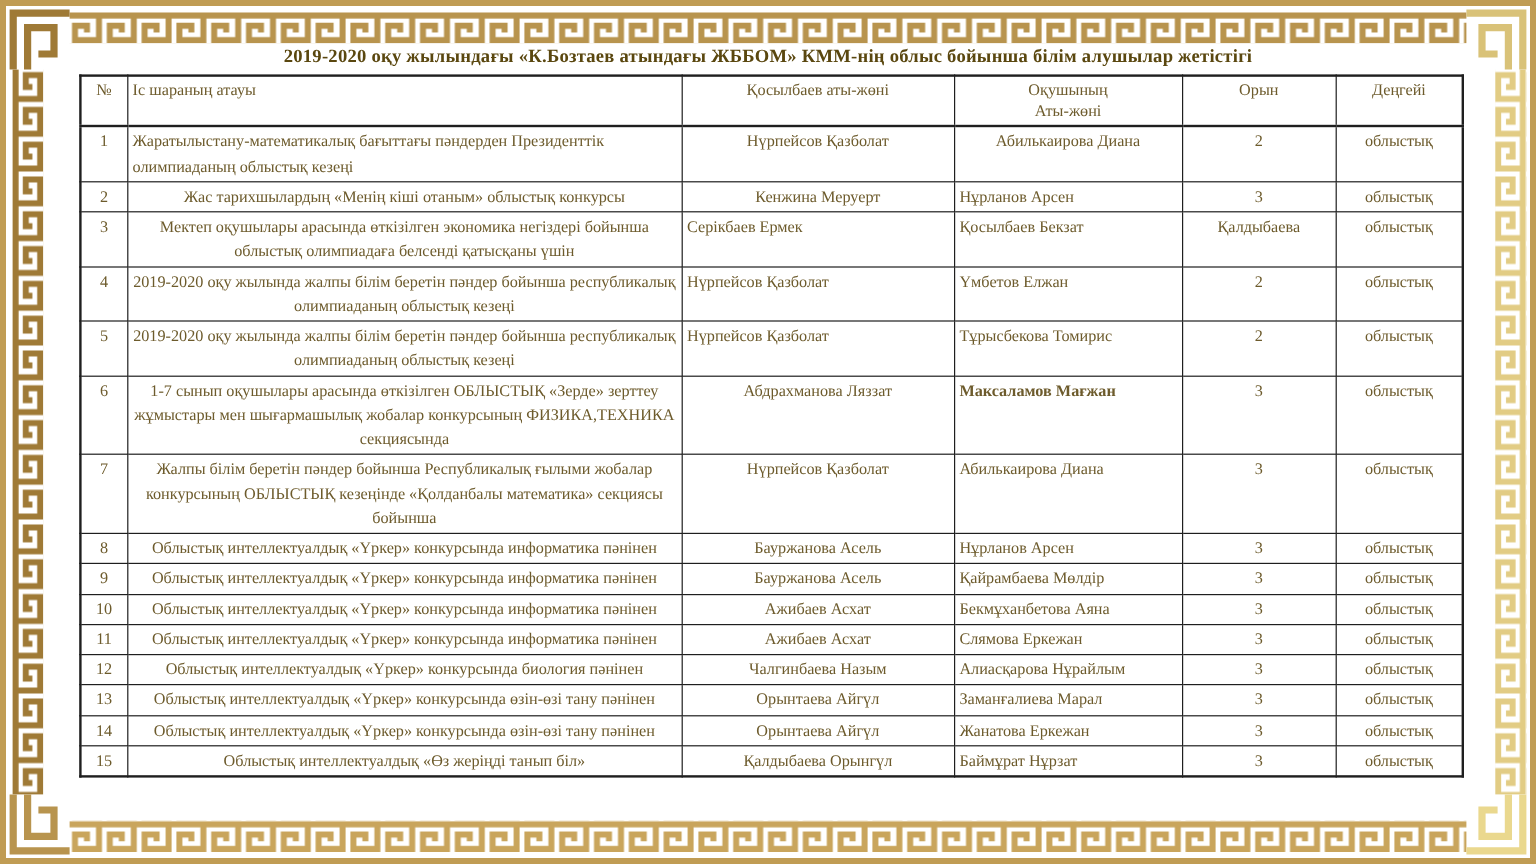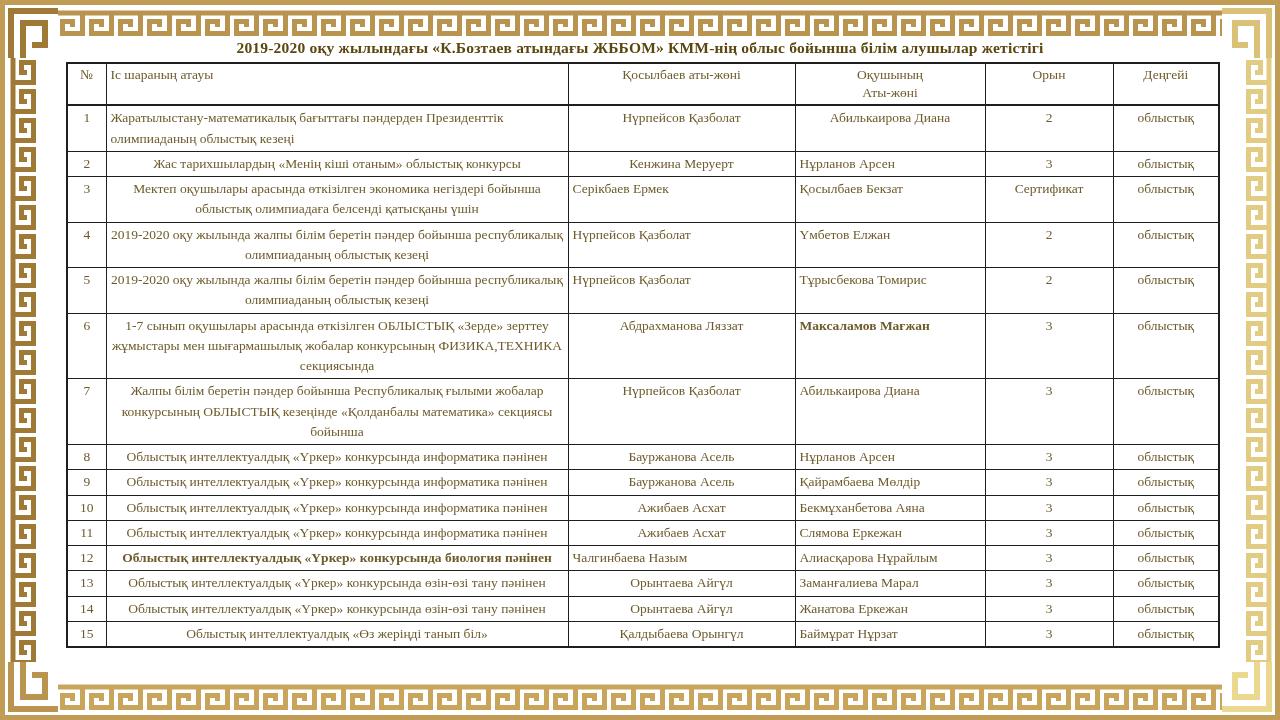--- a/index.html
+++ b/index.html
@@ -136,21 +136,21 @@
           <td class="c-teacher" style="text-align: center;">Кенжина Меруерт</td>
           <td class="c-student" style="text-align: left;">Нұрланов  Арсен</td>
           <td class="c-place" style="text-align: center;">3</td>
           <td class="c-level" style="text-align: center;">облыстық</td>
         </tr>
         <tr>
           <td class="c-num" style="text-align: center;">3</td>
           <td class="c-event" style="text-align: center;">Мектеп  оқушылары арасында өткізілген  экономика  негіздері  бойынша облыстық  олимпиадаға  белсенді  қатысқаны  үшін</td>
           <td class="c-teacher" style="text-align: left;">Серікбаев Ермек</td>
           <td class="c-student" style="text-align: left;">Қосылбаев Бекзат</td>
-          <td class="c-place" style="text-align: center;">Сертификат</td>
+          <td class="c-place" style="text-align: center;">Қалдыбаева</td>
           <td class="c-level" style="text-align: center;">облыстық</td>
         </tr>
         <tr>
           <td class="c-num" style="text-align: center;">4</td>
           <td class="c-event" style="text-align: center;">2019-2020 оқу  жылында  жалпы  білім  беретін  пәндер  бойынша республикалық  олимпиаданың  облыстық  кезеңі</td>
           <td class="c-teacher" style="text-align: left;">Нүрпейсов  Қазболат</td>
           <td class="c-student" style="text-align: left;">Үмбетов  Елжан</td>
           <td class="c-place" style="text-align: center;">2</td>
           <td class="c-level" style="text-align: center;">облыстық</td>
         </tr>
@@ -205,22 +205,22 @@
         <tr>
           <td class="c-num" style="text-align: center;">11</td>
           <td class="c-event" style="text-align: center;">Облыстық  интеллектуалдық  «Үркер»  конкурсында  информатика  пәнінен</td>
           <td class="c-teacher" style="text-align: center;">Ажибаев  Асхат</td>
           <td class="c-student" style="text-align: left;">Слямова  Еркежан</td>
           <td class="c-place" style="text-align: center;">3</td>
           <td class="c-level" style="text-align: center;">облыстық</td>
         </tr>
         <tr>
           <td class="c-num" style="text-align: center;">12</td>
-          <td class="c-event" style="text-align: center; font-weight: bold;">Облыстық  интеллектуалдық  «Үркер»  конкурсында  биология  пәнінен</td>
-          <td class="c-teacher" style="text-align: left; margin-left: 16px;">Чалгинбаева  Назым</td>
+          <td class="c-event" style="text-align: center;">Облыстық  интеллектуалдық  «Үркер»  конкурсында  биология  пәнінен</td>
+          <td class="c-teacher" style="text-align: center; margin-left: 16px;">Чалгинбаева  Назым</td>
           <td class="c-student" style="text-align: left;">Алиасқарова  Нұрайлым</td>
           <td class="c-place" style="text-align: center;">3</td>
           <td class="c-level" style="text-align: center;">облыстық</td>
         </tr>
         <tr>
           <td class="c-num" style="text-align: center;">13</td>
           <td class="c-event" style="text-align: center;">Облыстық  интеллектуалдық  «Үркер»  конкурсында  өзін-өзі тану   пәнінен</td>
           <td class="c-teacher" style="text-align: center;">Орынтаева  Айгүл</td>
           <td class="c-student" style="text-align: left;">Заманғалиева  Марал</td>
           <td class="c-place" style="text-align: center;">3</td>

